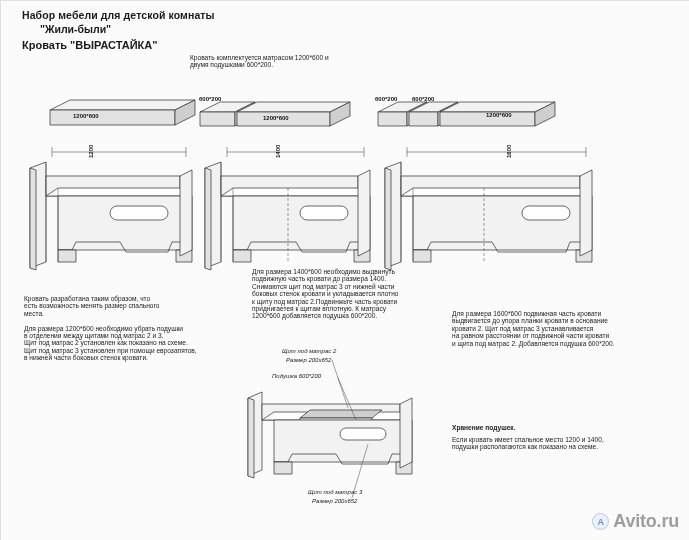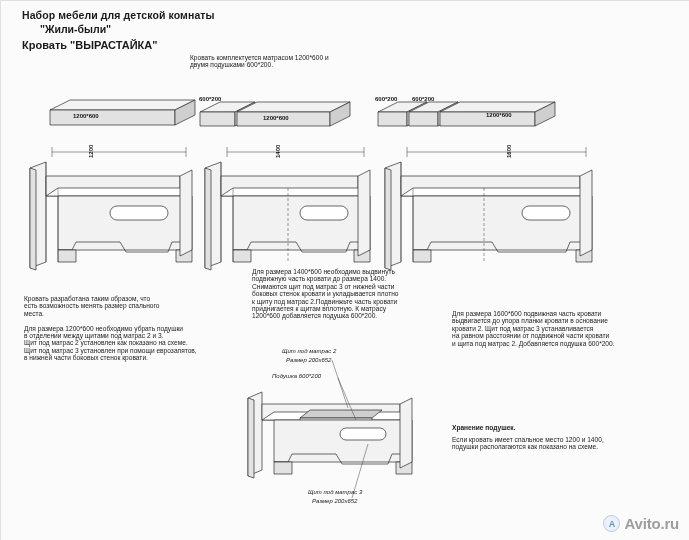--- a/index.html
+++ b/index.html
@@ -89,21 +89,21 @@
     background: #e8f0fa;
     border: 1.2px solid #a9c2dd;
     display: flex;
     align-items: center;
     justify-content: center;
     font-size: 9px;
     color: #5a7fa8;
     font-weight: bold;
   }
   #watermark .av-text {
-    font-size: 15px;
+    font-size: 18px;
     color: #8e8e8e;
     font-weight: bold;
     letter-spacing: -0.2px;
   }
   .frame-border {
     position: absolute;
     left: 0; top: 0;
     width: 688px; height: 539px;
     border: 1px solid #e0e0e0;
     pointer-events: none;

